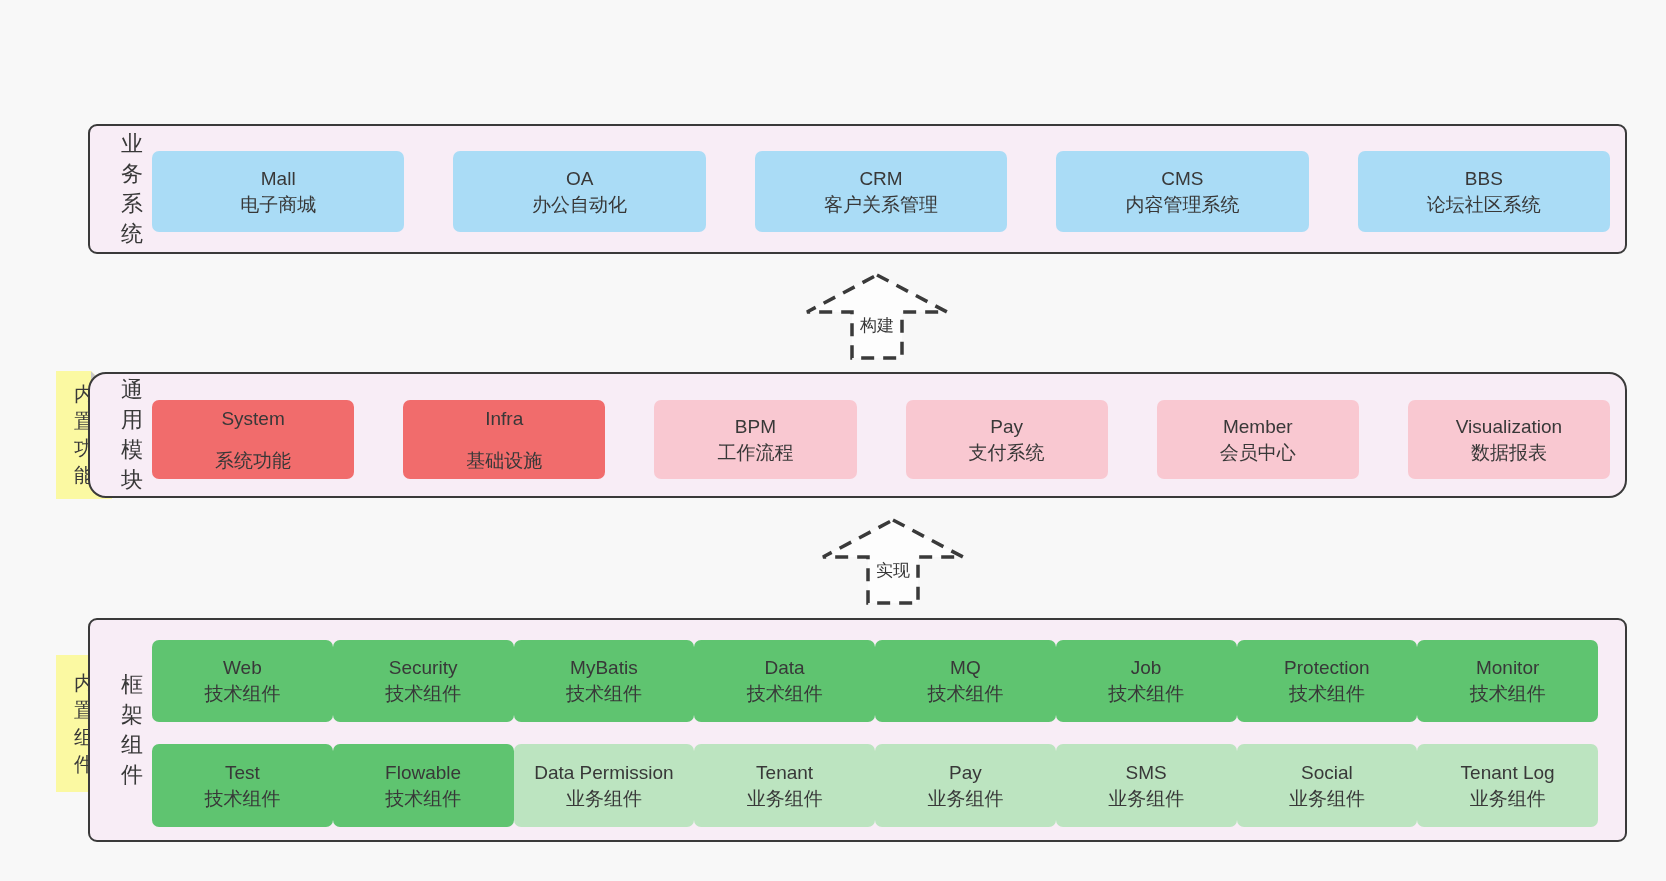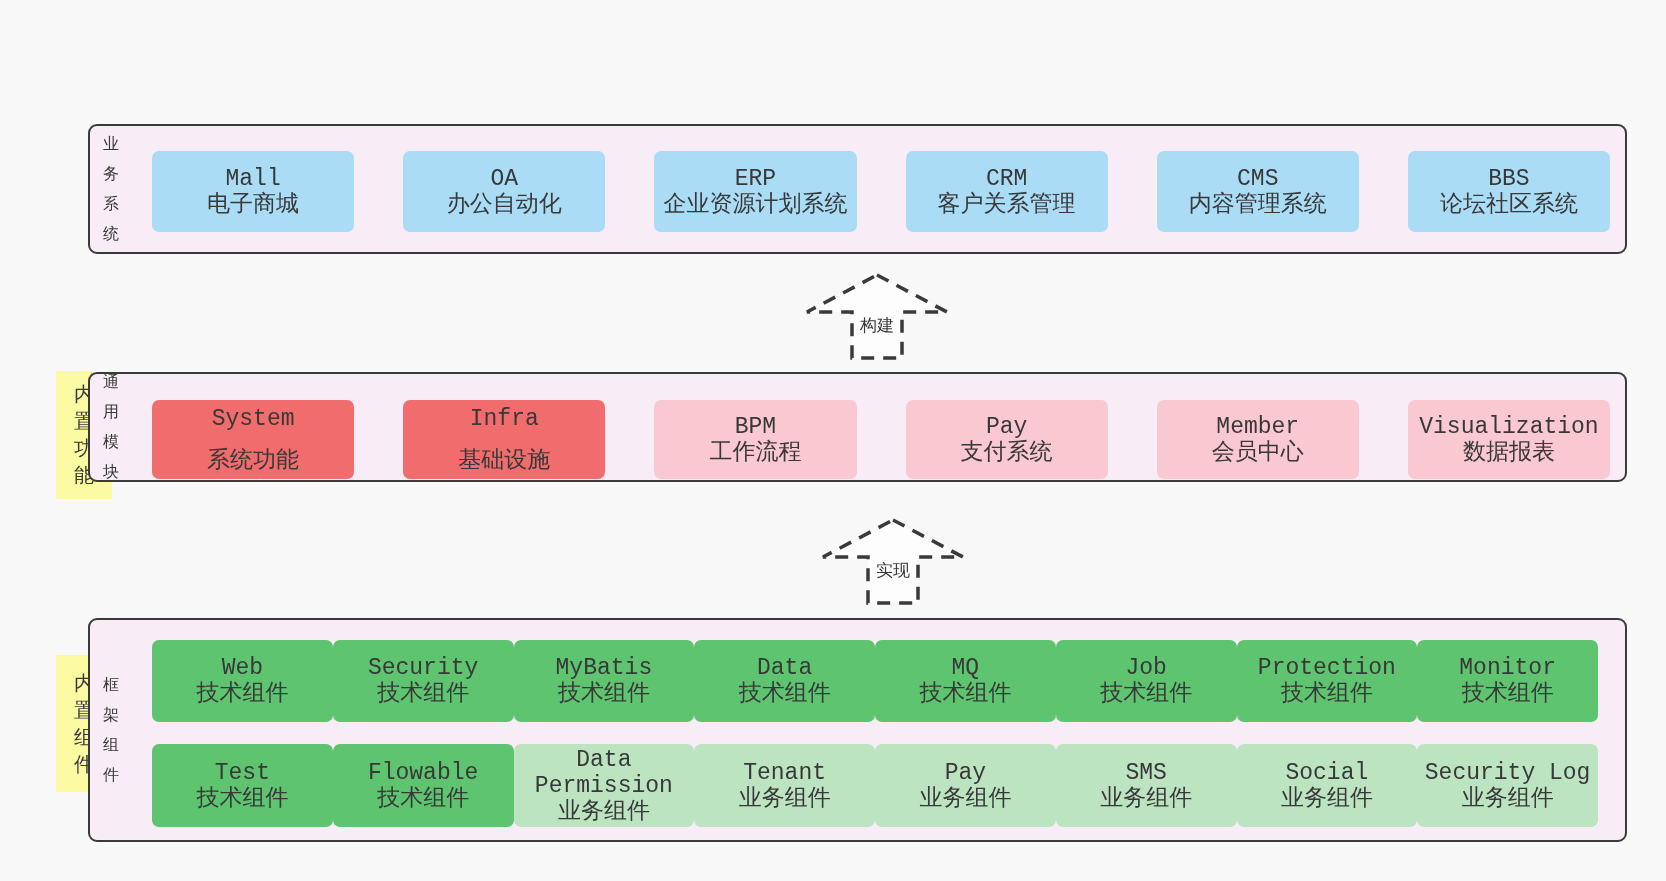--- a/index.html
+++ b/index.html
@@ -14,43 +14,43 @@
 
   
   .band{
     position:absolute;left:88px;width:1539px;
     background:var(--band_bg,#f8edf6);
     border:2px solid var(--band_border,#3a3a3a);
     border-radius:9px;
     box-sizing:border-box;
   }
   #band-0{top:124px;height:130px;}
-  #band-1{top:372px;height:110px;}
+  #band-1{top:372px;height:126px;border-radius:18px;}
   #band-2{top:618px;height:224px;}
 
   .band-label{
-    position:absolute;left:8px;top:50%;transform:translateY(-50%);
-    width:26px;font-size:16px;line-height:30px;text-align:center;
+    position:absolute;left:29px;top:50%;transform:translateY(-50%);
+    width:26px;font-size:22px;line-height:30px;text-align:center;
     word-break:break-all;color:var(--text,#383838);
   }
 
   
   .row{position:absolute;left:62px;display:flex;}
   .cols6{right:15px;gap:49px;}
   .cols8{right:27px;}
   #band-0 .row{top:25px;height:81px;}
   #band-1 .row{top:26px;height:79px;}
   #band-2 .row-0{top:20px;height:82px;}
   #band-2 .row-1{top:124px;height:83px;}
 
   .box{
     flex:1;border-radius:7px;
     display:flex;flex-direction:column;align-items:center;justify-content:center;
-    text-align:center;font-size:23px;line-height:26px;
-    color:var(--text,#383838);padding:0 4px;box-sizing:border-box;font-family:Liberation Mono, monospace;
+    text-align:center;font-size:19px;line-height:26px;
+    color:var(--text,#383838);padding:0 4px;box-sizing:border-box;
   }
   .c-blue{background:var(--blue,#aadcf6);}
   .c-red{background:var(--red,#f16c6c);gap:16px;}
   .c-pink{background:var(--pink,#f9c8d1);}
   .c-green{background:var(--green,#5fc470);}
   .c-lightgreen{background:var(--lightgreen,#bce4c0);}
 
   
   .sticky{
     position:absolute;left:56px;width:56px;
@@ -98,24 +98,20 @@
   <div class="row cols6 row-0">
         <div class="box c-blue">
           <div>Mall</div>
           <div>电子商城</div>
         </div>
         <div class="box c-blue">
           <div>OA</div>
           <div>办公自动化</div>
         </div>
         <div class="box c-blue">
-          <div>ERP</div>
-          <div>企业资源计划系统</div>
-        </div>
-        <div class="box c-blue">
           <div>CRM</div>
           <div>客户关系管理</div>
         </div>
         <div class="box c-blue">
           <div>CMS</div>
           <div>内容管理系统</div>
         </div>
         <div class="box c-blue">
           <div>BBS</div>
           <div>论坛社区系统</div>
@@ -236,19 +232,19 @@
         </div>
         <div class="box c-lightgreen">
           <div>SMS</div>
           <div>业务组件</div>
         </div>
         <div class="box c-lightgreen">
           <div>Social</div>
           <div>业务组件</div>
         </div>
         <div class="box c-lightgreen">
-          <div>Security Log</div>
+          <div>Tenant Log</div>
           <div>业务组件</div>
         </div>
       </div>
     </div>
 
 </div>
 
 </body></html>

